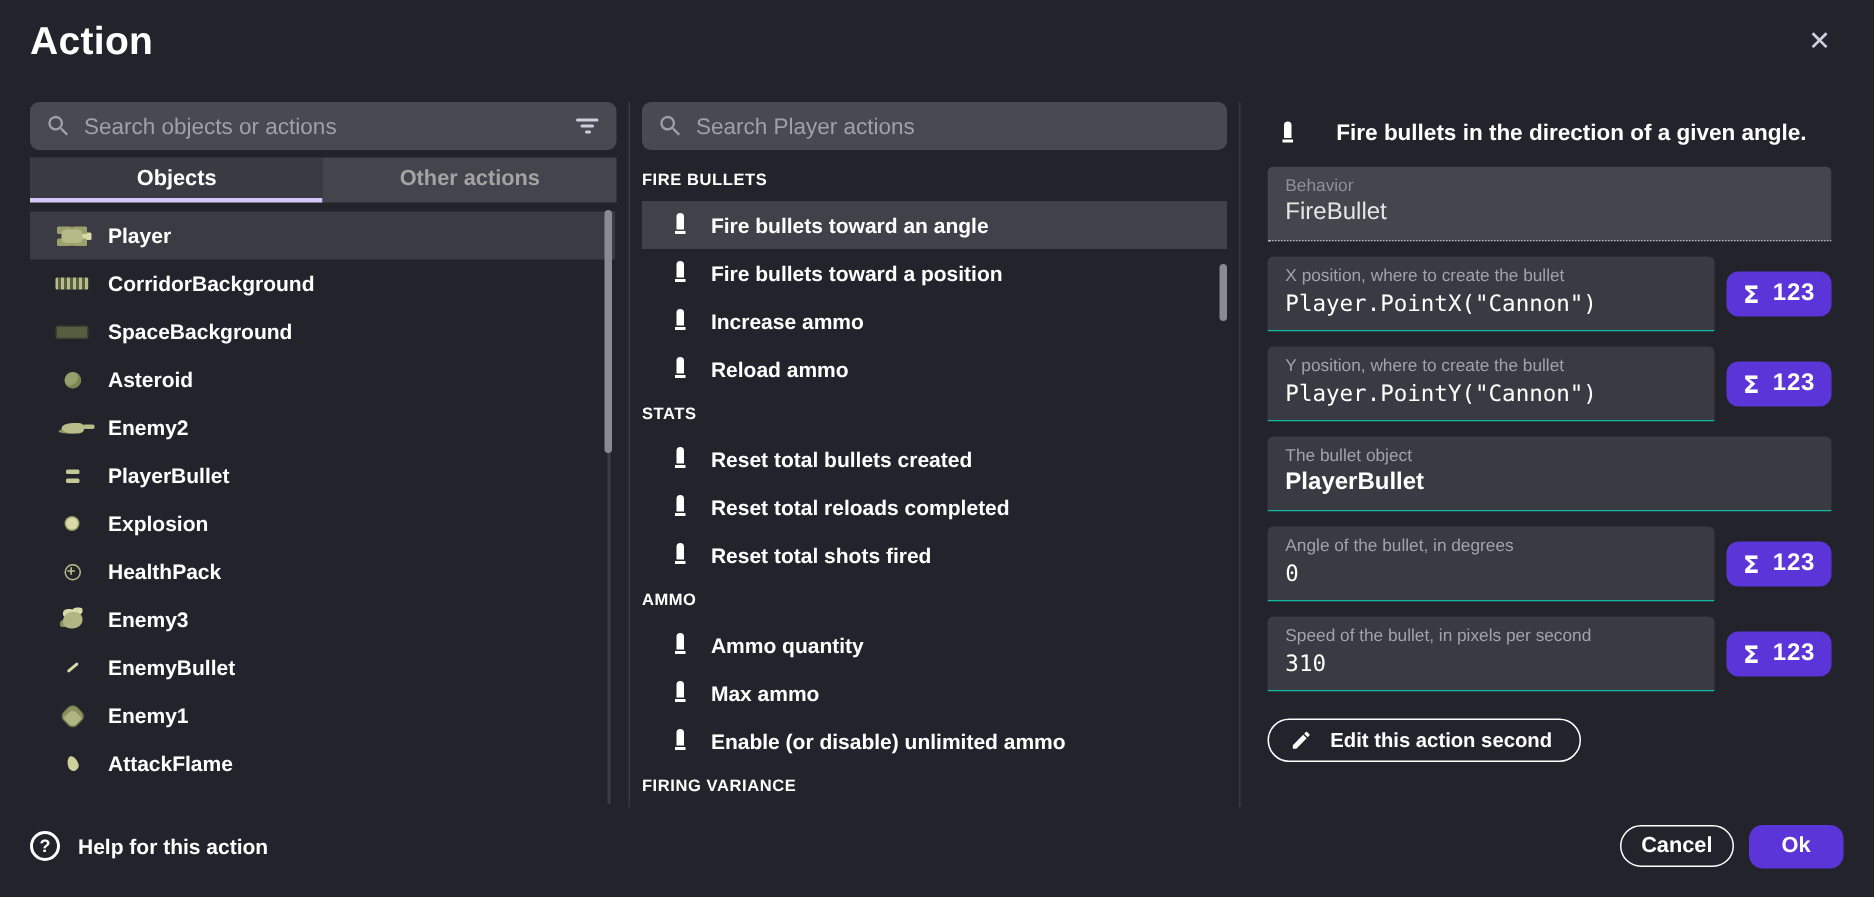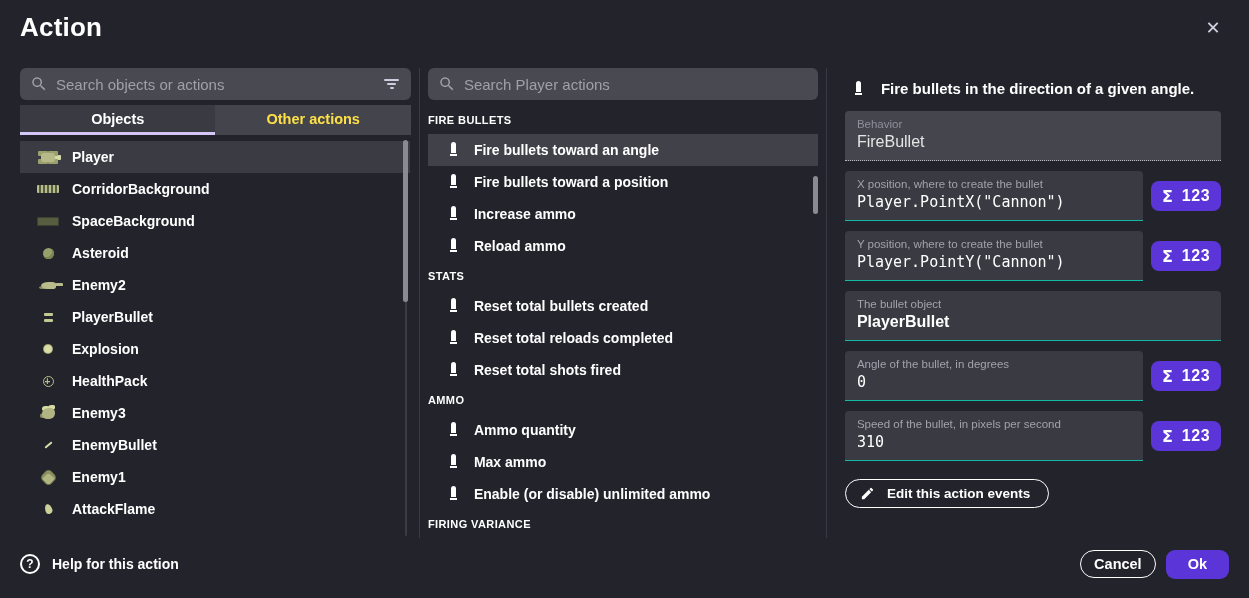--- a/index.html
+++ b/index.html
@@ -44,21 +44,21 @@
   
   .col-left { width:395px; display:flex; flex-direction:column; position:relative; }
   .tabs { display:flex; height:30px; margin-top:5px; }
   .tab {
     flex:1; border:none; cursor:pointer;
     font-family:"Liberation Sans", sans-serif;
     font-size:14.5px; font-weight:bold;
     display:flex; align-items:center; justify-content:center;
   }
   .tab.active { background:#3a3a43; color:#fff; border-bottom:3px solid #d4c7f7; }
-  .tab.inactive { background:#44444c; color:#fde047; border-bottom:3px solid transparent; }
+  .tab.inactive { background:#44444c; color:#a3a3a3; border-bottom:3px solid transparent; }
   .obj-list { position:relative; flex:1; padding-top:6px; overflow:hidden; }
   .obj-row {
     height:32px; display:flex; align-items:center; gap:12px;
     padding-left:16px; cursor:pointer; width:390px;
   }
   .obj-row.selected { background:#3b3b44; }
   .obj-label { font-size:14px; font-weight:bold; color:#fff; }
 
   
   .oi { width:24px; height:20px; display:flex; align-items:center; justify-content:center; flex:0 0 auto; }
@@ -95,21 +95,21 @@
   .group-header { height:28px; display:flex; align-items:center; font-size:11px; font-weight:bold; color:#fff; letter-spacing:.4px; }
   .action-row { height:32px; display:flex; align-items:center; gap:16px; padding-left:22px; cursor:pointer; width:434px; }
   .action-row.selected { background:#414149; }
   .action-label { font-size:14px; font-weight:bold; color:#fff; }
   .bullet-icon { width:8px; height:16px; position:relative; flex:0 0 auto; }
   .bullet-icon i { position:absolute; left:1px; top:0; width:5px; height:11px; background:#fff; border-radius:2.5px 2.5px 0 0; }
   .bullet-icon i::after { content:""; position:absolute; left:-1px; top:12px; width:7px; height:2px; background:#fff; }
 
   
   .col-right { width:388px; margin-left:10px; padding-right:8px; display:flex; flex-direction:column; }
-  .desc-row { display:flex; align-items:center; gap:18px; padding:12px 0 14px 10px; }
+  .desc-row { display:flex; align-items:center; gap:28px; padding:12px 0 14px 10px; }
   .desc-text { font-size:15px; font-weight:bold; }
   .field-row { display:flex; align-items:center; margin-bottom:10px; }
   .field {
     flex:1; background:#3a3a42; border-radius:4px 4px 0 0;
     padding:7px 12px 8px; border-bottom:1px solid #14b8a6; cursor:text;
   }
   .field .f-label { font-size:11.5px; color:#a2a2ab; margin-bottom:3px; }
   .field .f-value { font-size:16px; color:#fff; min-height:19px; }
   .field .f-value.mono { font-family:"DejaVu Sans Mono", monospace; font-size:15px; }
   .field .f-value.strong { font-weight:bold; }
@@ -397,21 +397,21 @@
       <button class="sigma-btn">
         <span class="sig">Σ</span>
         <span class="num">123</span>
       </button>
     </div>
 
     <button class="edit-btn">
       <svg width="15" height="15" viewBox="0 0 24 24">
           <path d="M3 17.25V21h3.75L17.81 9.94l-3.75-3.75L3 17.25zM20.71 7.04a1 1 0 0 0 0-1.41l-2.34-2.34a1 1 0 0 0-1.41 0l-1.83 1.83 3.75 3.75 1.83-1.83z" fill="#fff"></path>
         </svg>
-      <span>Edit this action events</span>
+      <span>Edit this action second</span>
     </button>
   </div>
 </div>
 
 <div class="footer">
   <button class="help-link">
     <span class="help-circle">?</span>
     <span>Help for this action</span>
   </button>
   <div class="footer-actions">

